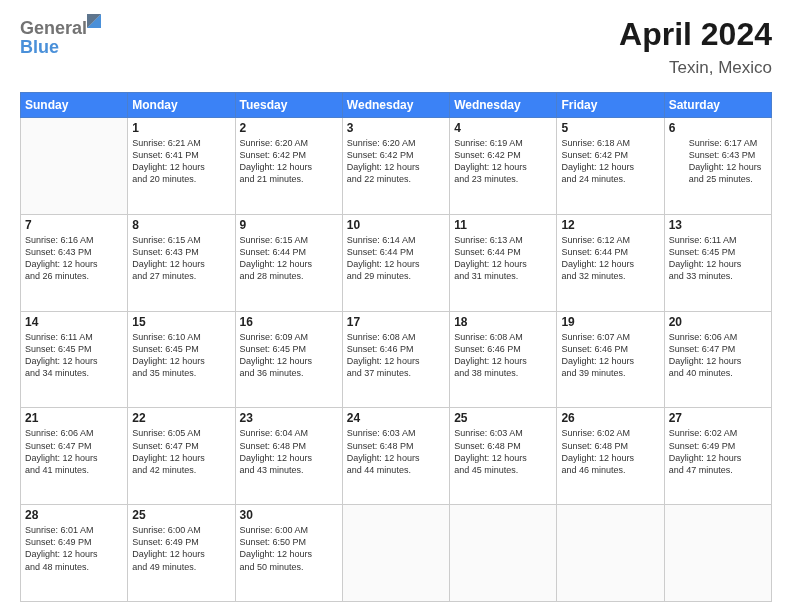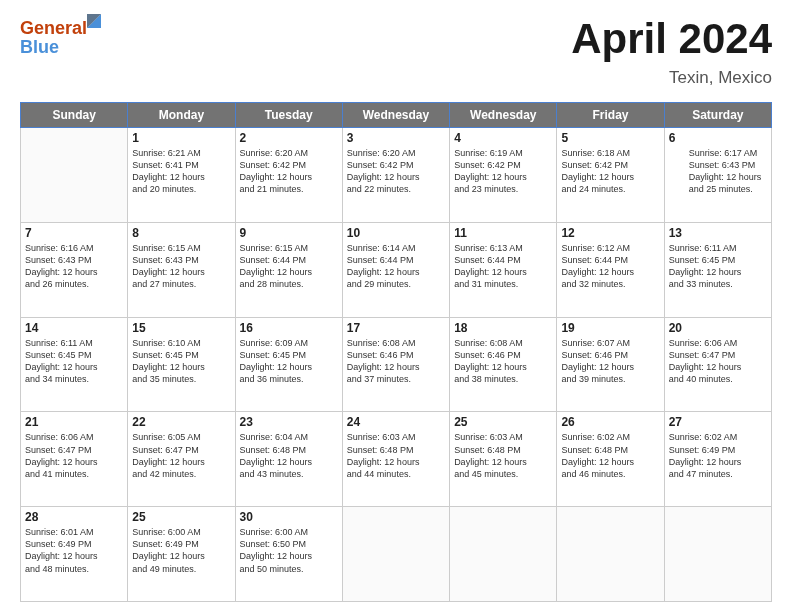--- a/index.html
+++ b/index.html
@@ -25,44 +25,44 @@
     }
     .logo {
       display: flex;
       flex-direction: column;
       align-items: flex-start;
     }
     .title-block {
       text-align: right;
     }
     .title-month {
-      font-size: 42px;
+      font-size: 32px;
       font-weight: bold;
       color: #1a1a1a;
       line-height: 1;
     }
     .title-location {
       font-size: 17px;
       color: #555;
       margin-top: 8px;
     }
     .calendar {
       flex: 1;
       border: 1px solid #ccc;
       border-collapse: collapse;
       width: 100%;
       table-layout: fixed;
     }
     .calendar th {
-      background: #737373;
+      background: #3b82f6;
       color: #fff;
       font-size: 12px;
       font-weight: bold;
       padding: 5px 4px;
-      text-align: center;
+      text-align: left;
       border: 1px solid #4a7fcf;
     }
     .calendar td {
       border: 1px solid #ccc;
       vertical-align: top;
       padding: 3px 4px;
       font-size: 9.5px;
       color: #333;
       height: 82px;
     }
@@ -87,21 +87,21 @@
     }
   </style>
 </head>
 <body>
 
 <div class="page">
   <div class="header">
     <div class="logo">
     <div style="display:flex;align-items:center;">
       <div style="position:relative;display:inline-block;">
-        <span style="font-size:18px;font-weight:bold;color:#c2410c;">General</span>
+        <span style="font-size:18px;font-weight:bold;color:#737373;">General</span>
         <svg style="position:absolute;top:-4px;right:-14px;" width="14" height="14" viewBox="0 0 14 14">
           <polygon points="0,14 14,0 14,14" fill="#4a90d9"></polygon>
           <polygon points="0,0 14,0 0,14" fill="#1a3a5c" opacity="0.7"></polygon>
         </svg>
       </div>
     </div>
     <div style="font-size:18px;font-weight:bold;color:#4a90d9;margin-top:-2px;">Blue</div>
   </div>
     <div class="title-block">
       <div class="title-month">April 2024</div>

